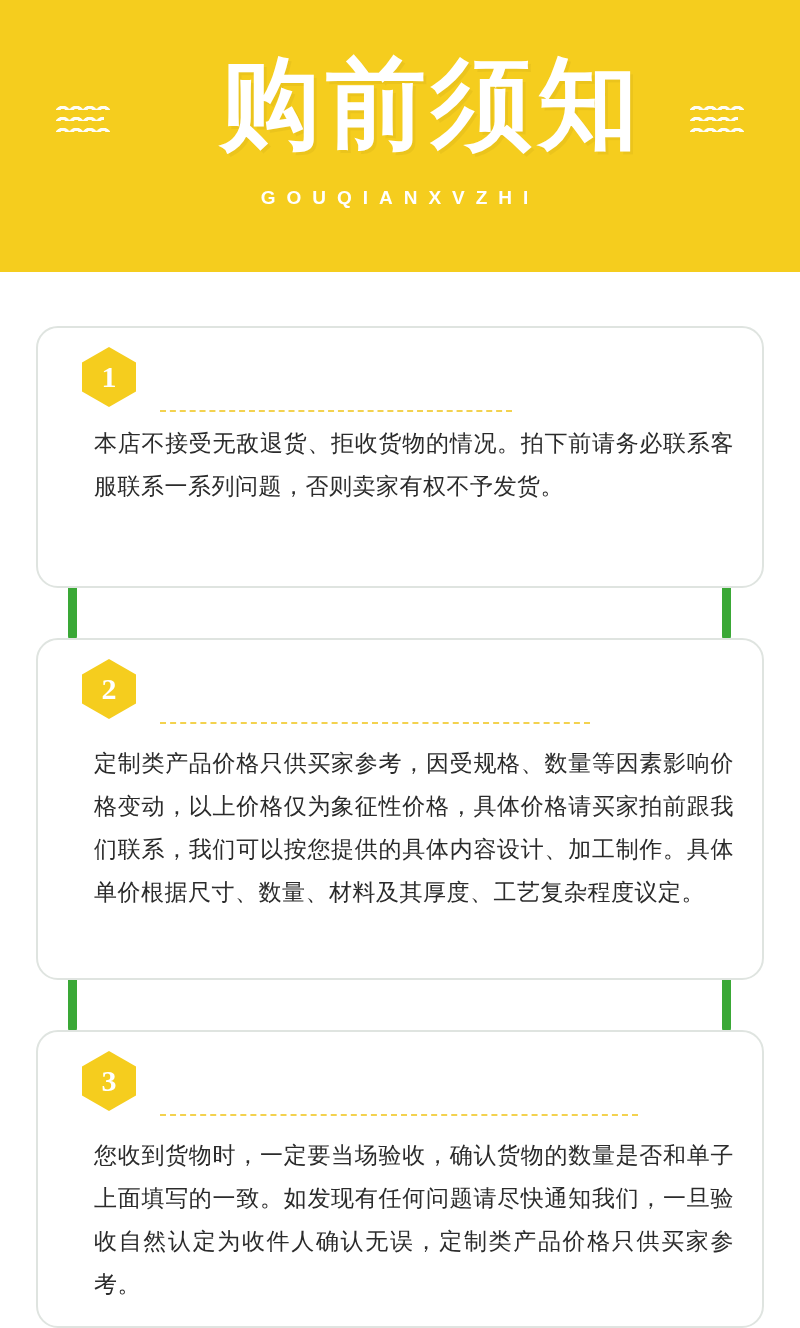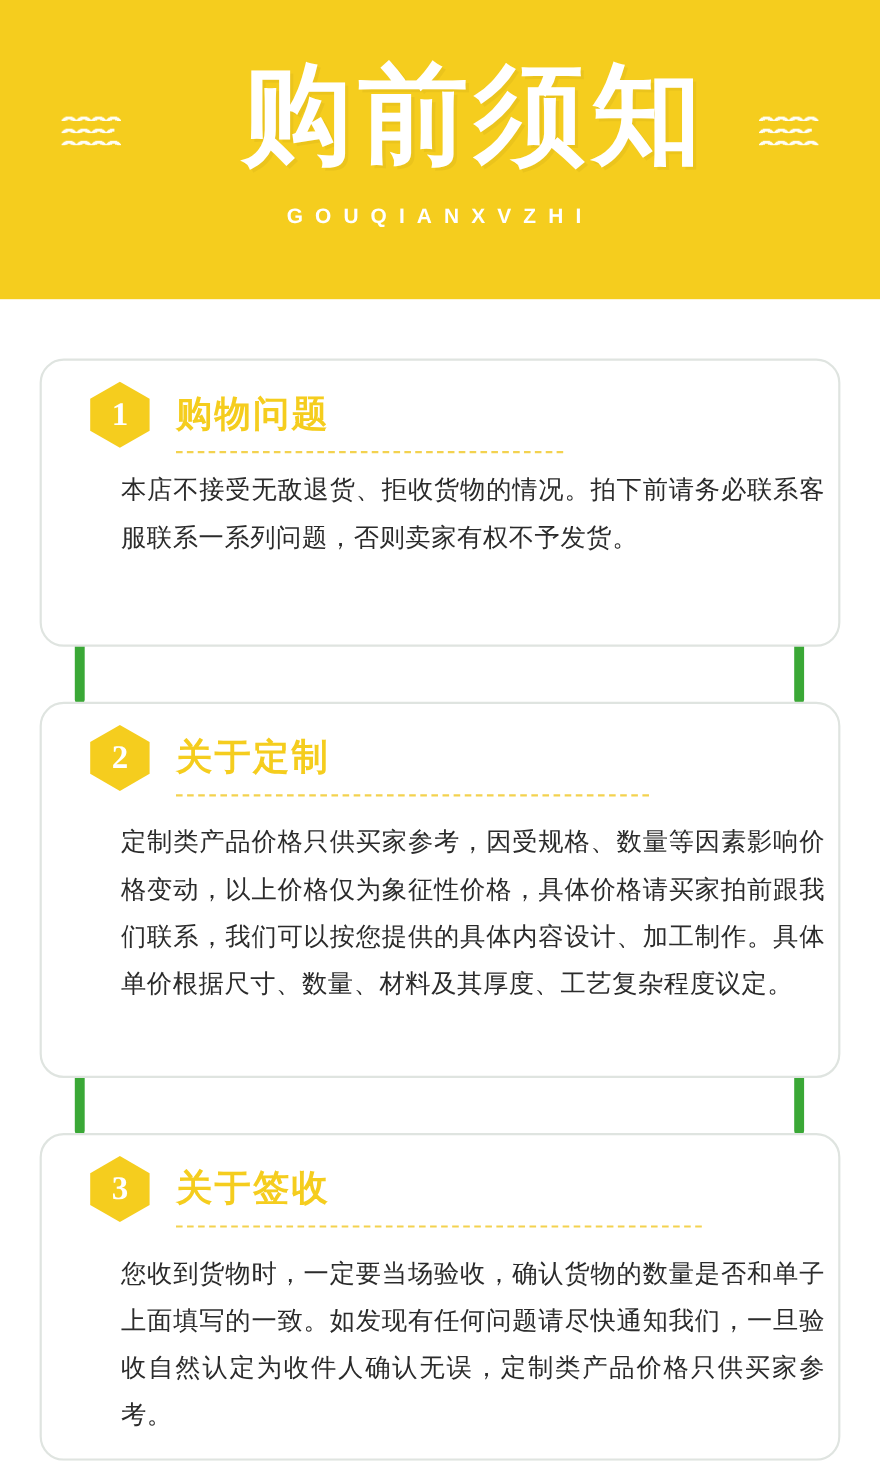--- a/index.html
+++ b/index.html
@@ -144,23 +144,22 @@
     height: 0;
     border-top: 2px dashed #f3d24f;
   }
   .card-body {
     position: absolute;
     left: 56px;
     font-size: 23px;
     line-height: 43px;
     color: #2b2b2b;
     letter-spacing: 0.5px;
-    font-family: Liberation Serif, serif;
+    font-family: Liberation Mono, monospace;
     text-align: justify;
-    margin-left: 16px;
   }
 </style>
 </head>
 <body>
 
 <div class="page">
 
   <div class="banner">
     <div class="banner-inner">
 
@@ -188,47 +187,44 @@
   <div class="connector" style="left:722px; top:960px; height:72px;"></div>
 
   <div class="card" style="top:326px; height:262px;">
     <div class="card-head">
       <div class="hexnum">
         <svg width="58" height="62" viewBox="0 0 58 62" xmlns="http://www.w3.org/2000/svg">
           <polygon points="29,1 56,16.5 56,45.5 29,61 2,45.5 2,16.5" fill="#f5cd1e"></polygon>
         </svg>
         <div class="num">1</div>
       </div>
-      <div class="card-title">购物问题</div>
       <div class="dashed" style="top:82px; width:352px;"></div>
     </div>
     <div class="card-body" style="top:96px; width:640px;">本店不接受无敌退货、拒收货物的情况。拍下前请务必联系客服联系一系列问题，否则卖家有权不予发货。</div>
   </div>
 
   <div class="card" style="top:638px; height:342px;">
     <div class="card-head">
       <div class="hexnum">
         <svg width="58" height="62" viewBox="0 0 58 62" xmlns="http://www.w3.org/2000/svg">
           <polygon points="29,1 56,16.5 56,45.5 29,61 2,45.5 2,16.5" fill="#f5cd1e"></polygon>
         </svg>
         <div class="num">2</div>
       </div>
-      <div class="card-title">关于定制</div>
       <div class="dashed" style="top:82px; width:430px;"></div>
     </div>
     <div class="card-body" style="top:104px; width:640px;">定制类产品价格只供买家参考，因受规格、数量等因素影响价格变动，以上价格仅为象征性价格，具体价格请买家拍前跟我们联系，我们可以按您提供的具体内容设计、加工制作。具体单价根据尺寸、数量、材料及其厚度、工艺复杂程度议定。</div>
   </div>
 
   <div class="card" style="top:1030px; height:298px;">
     <div class="card-head">
       <div class="hexnum">
         <svg width="58" height="62" viewBox="0 0 58 62" xmlns="http://www.w3.org/2000/svg">
           <polygon points="29,1 56,16.5 56,45.5 29,61 2,45.5 2,16.5" fill="#f5cd1e"></polygon>
         </svg>
         <div class="num">3</div>
       </div>
-      <div class="card-title">关于签收</div>
       <div class="dashed" style="top:82px; width:478px;"></div>
     </div>
     <div class="card-body" style="top:104px; width:640px;">您收到货物时，一定要当场验收，确认货物的数量是否和单子上面填写的一致。如发现有任何问题请尽快通知我们，一旦验收自然认定为收件人确认无误，定制类产品价格只供买家参考。</div>
   </div>
 
 </div>
 
 </body></html>

